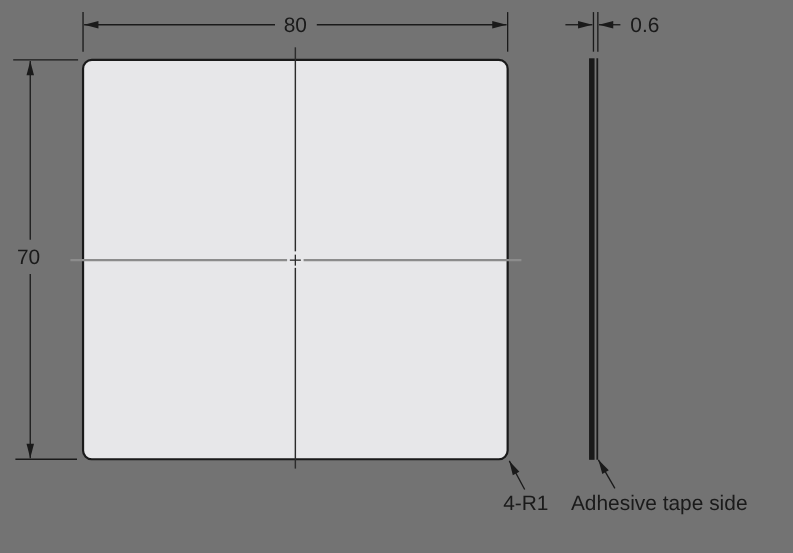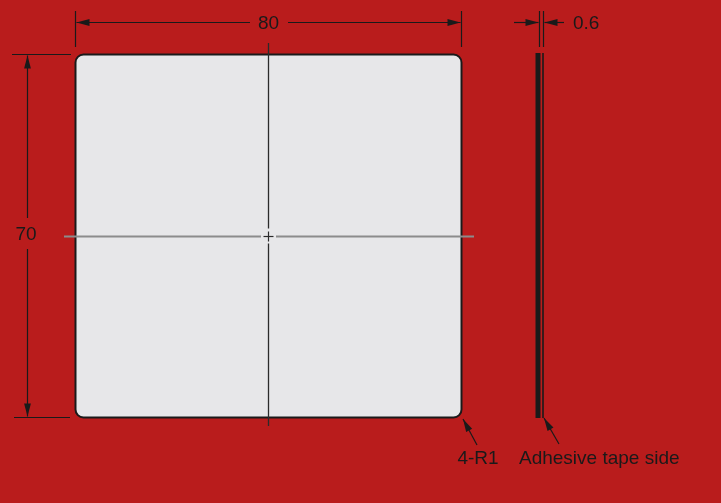--- a/index.html
+++ b/index.html
@@ -4,21 +4,21 @@
 <style>
   html, body {
     margin: 0;
     padding: 0;
     background: #ffffff;
   }
   .canvas {
     position: relative;
     width: 721px;
     height: 503px;
-    background: #b91c1c;
+    background: #737373;
     overflow: hidden;
   }
   svg text {
     font-family: "Liberation Sans", "DejaVu Sans", sans-serif;
     font-size: 19px;
   }
 </style>
 </head>
 <body>
 

